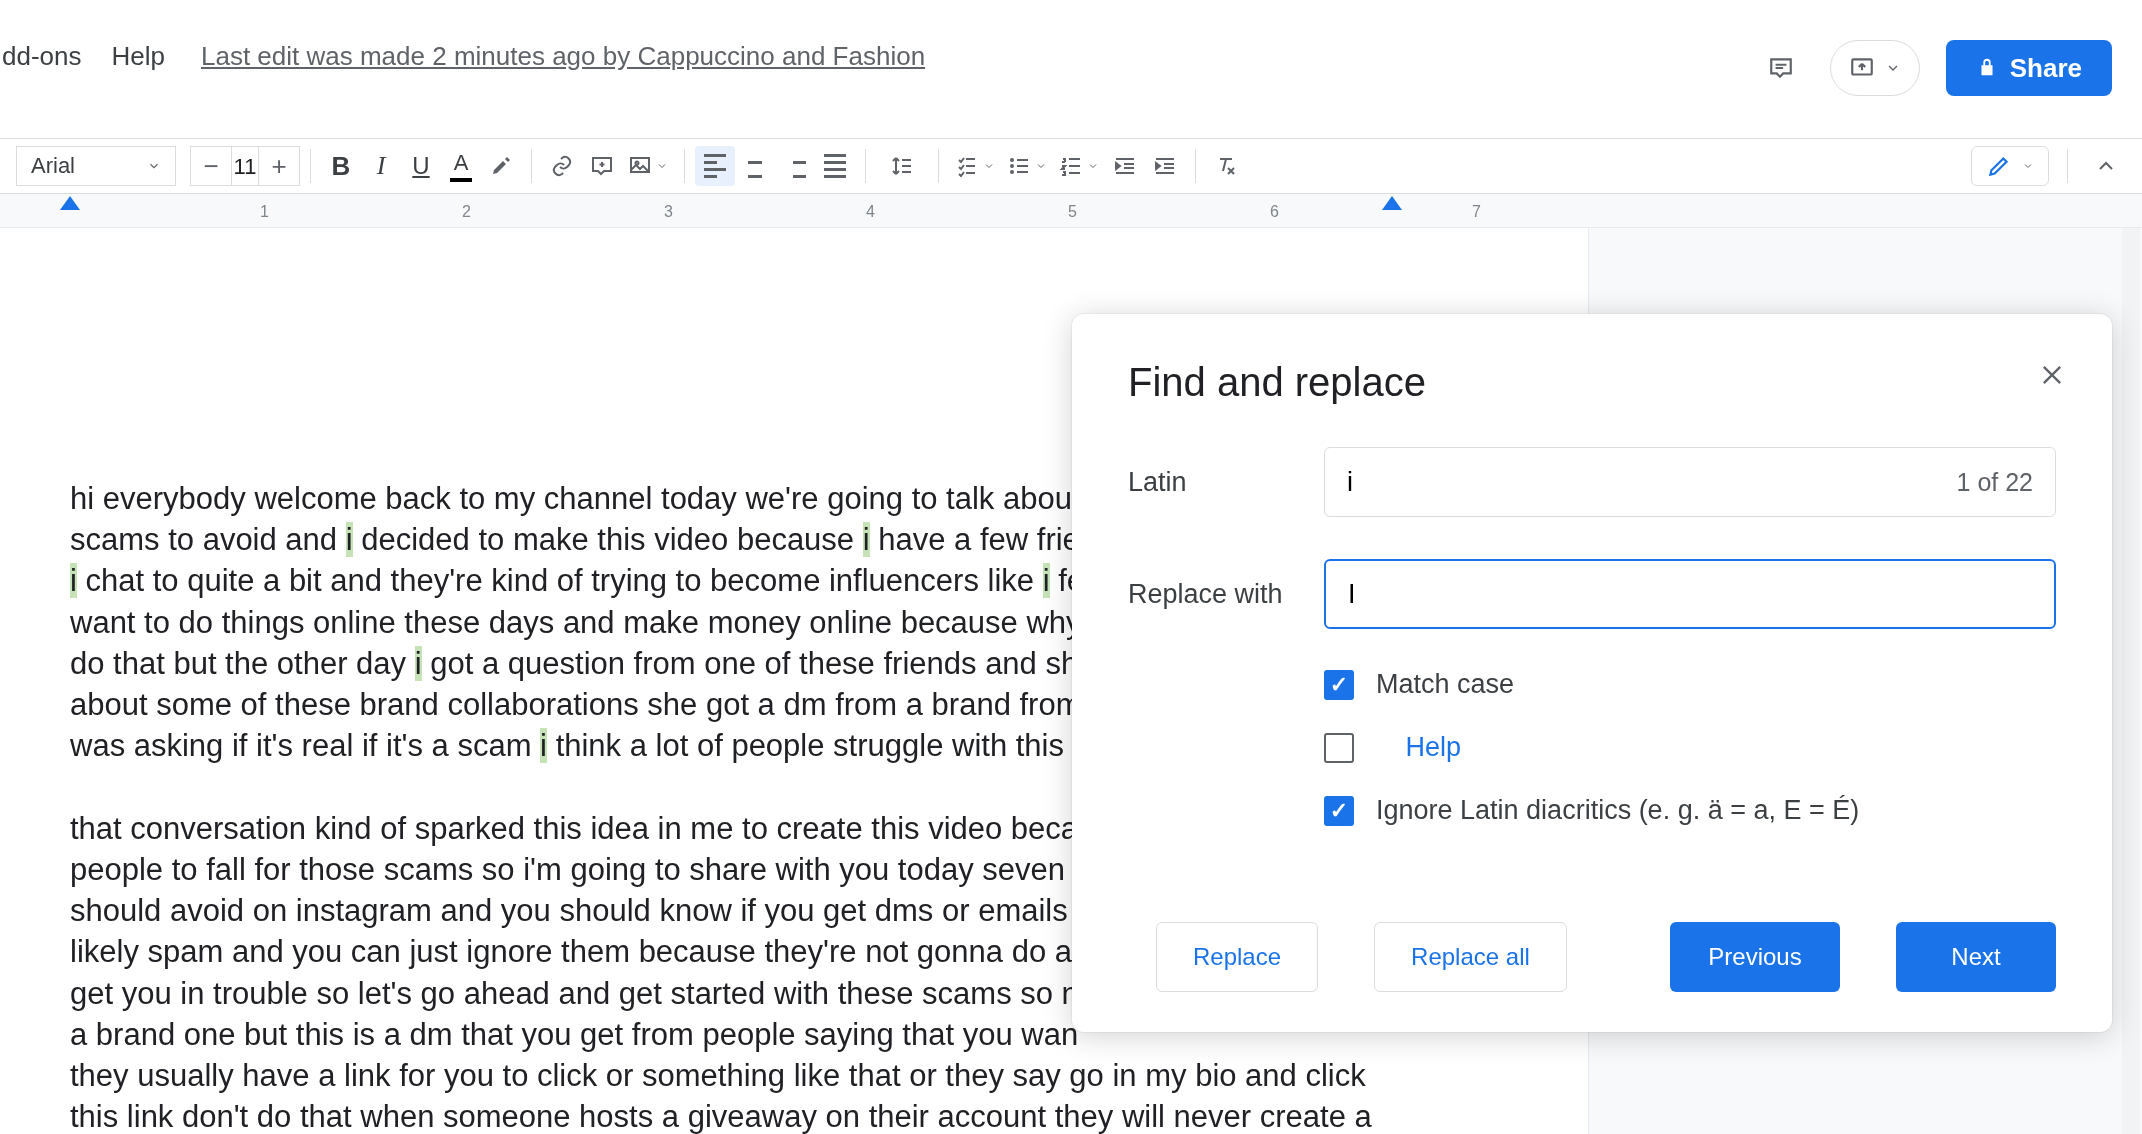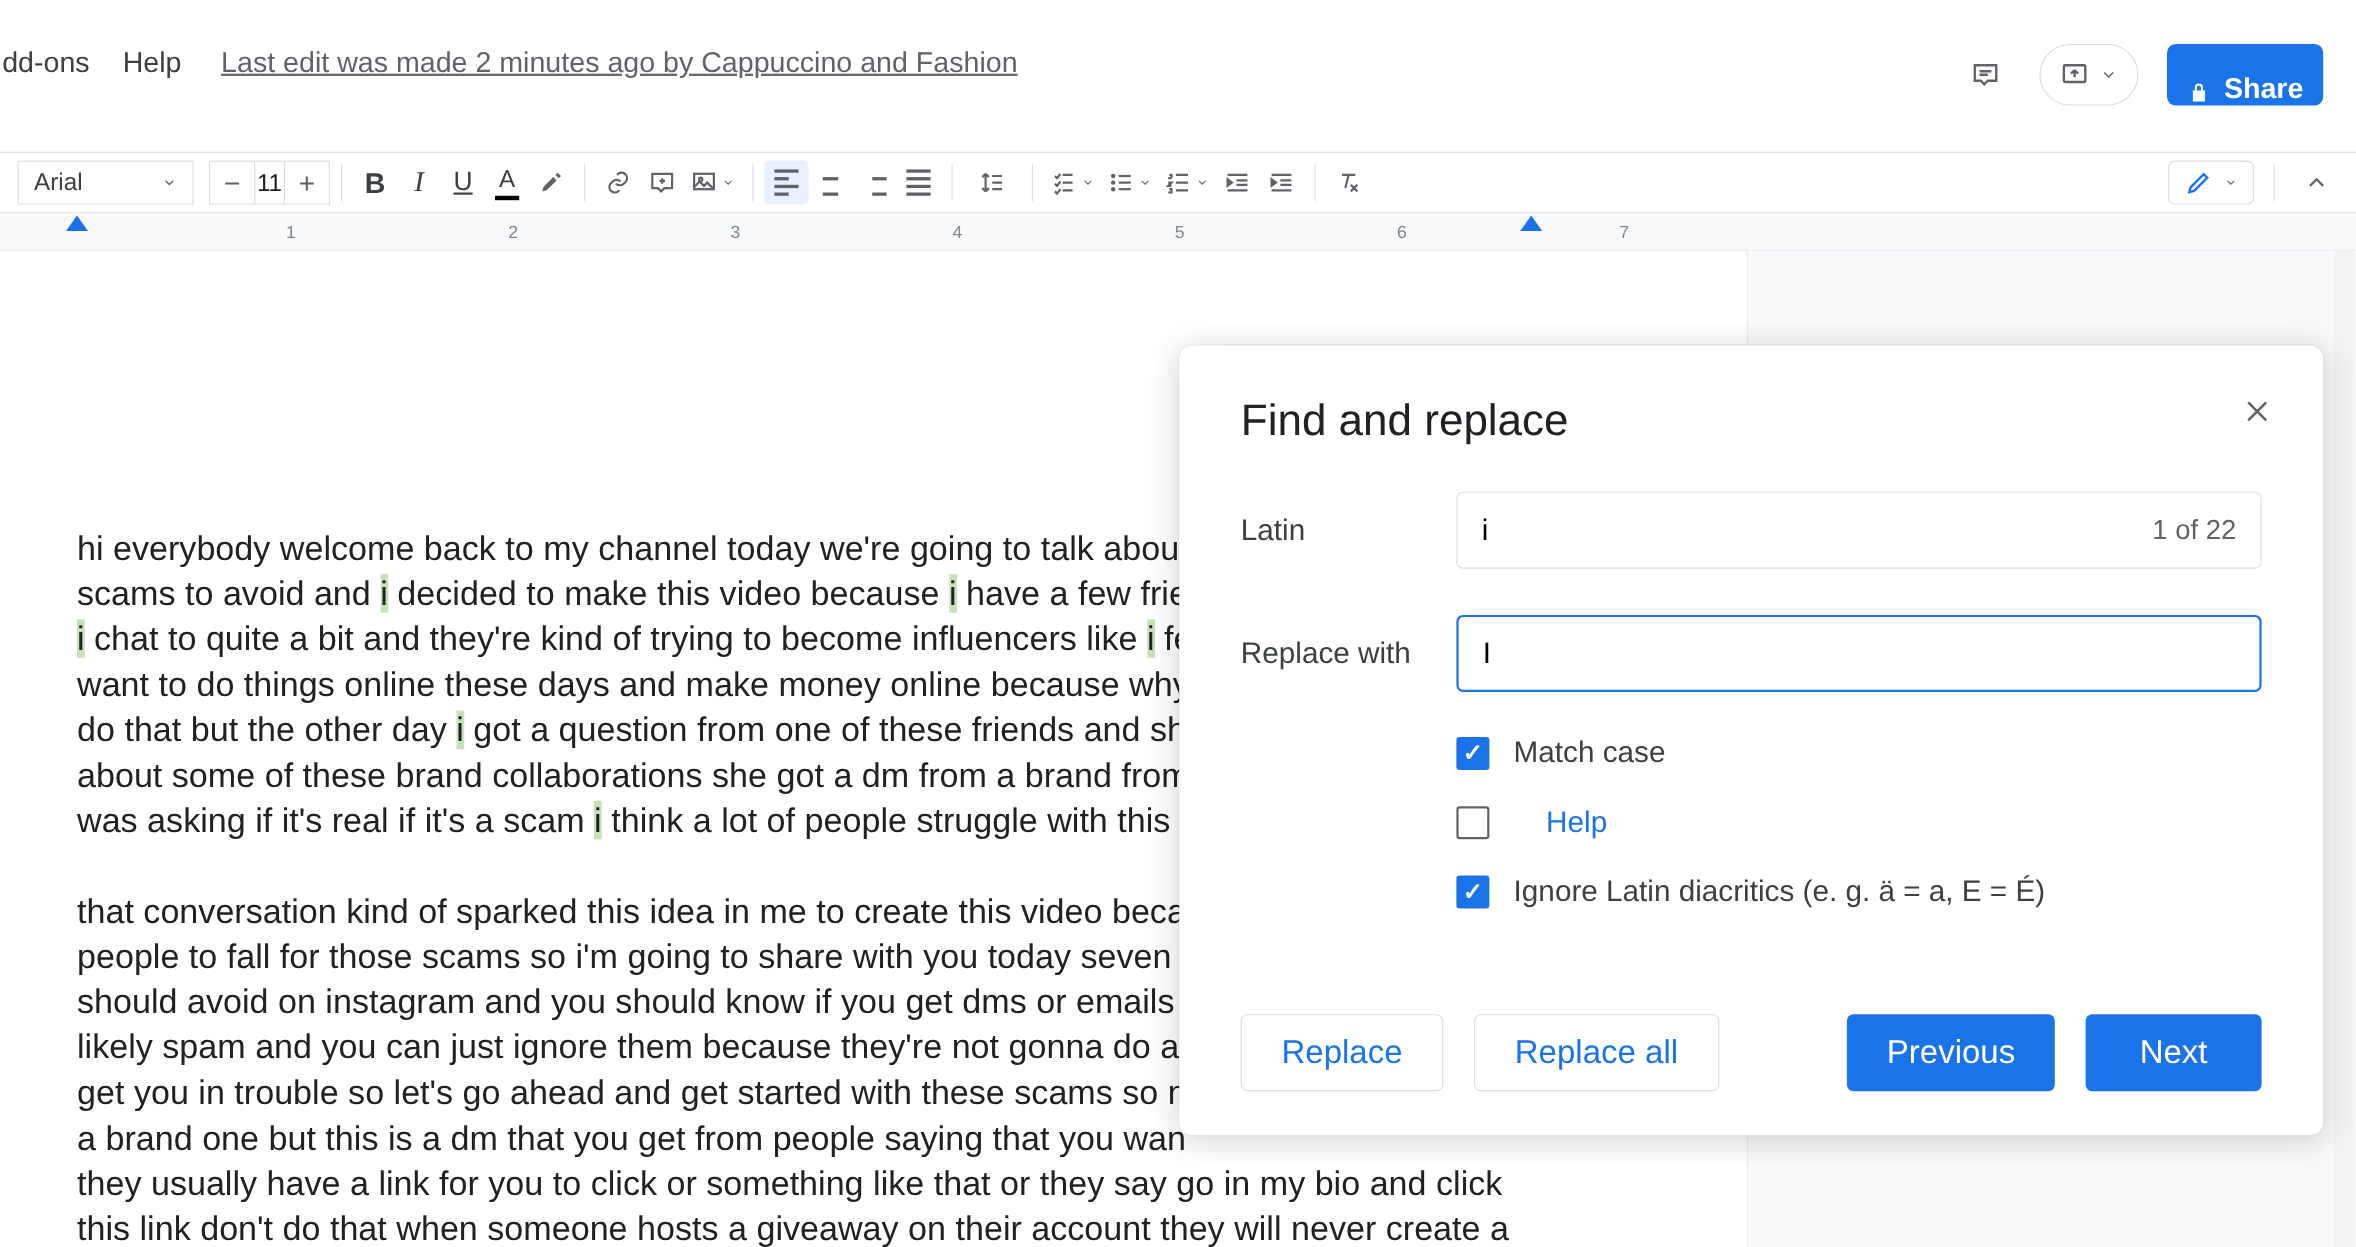--- a/index.html
+++ b/index.html
@@ -8,21 +8,21 @@
   .header-row {
     position: absolute; top: 16px; left: 0; right: 0; height: 80px;
     display: flex; align-items: center;
   }
   .menu-items { display: flex; align-items: center; gap: 30px; font-size: 26px; color: #3c4043; padding-left: 2px;}
   .menu-items span { cursor: pointer; }
   .last-edit { font-size: 26px; color: #5f6368; text-decoration: underline; margin-left: 36px; cursor: pointer;}
   .header-right { position: absolute; right: 30px; top: 24px; display: flex; align-items: center; gap: 26px;}
   .comment-icon-box { width: 46px; height: 46px; display:flex; align-items:center; justify-content:center; cursor:pointer;}
   .present-box { border:1px solid #dadce0; border-radius: 30px; height:56px; padding: 0 18px; display:flex; align-items:center; gap:10px; cursor:pointer;}
-  .share-btn { background:#1a73e8; color:#fff; border-radius:8px; height:56px; padding:0 18px; font-size:26px; font-weight:600; display:flex; align-items:flex-end; gap:12px; cursor:pointer;}
+  .share-btn { background:#1a73e8; color:#fff; border-radius:8px; height:56px; padding:0 30px; font-size:26px; font-weight:600; display:flex; align-items:center; gap:12px; cursor:pointer;}
   
   .toolbar {
     position:absolute; top:138px; left:0; right:0; height:56px;
     border-top:1px solid #dadce0; border-bottom:1px solid #dadce0;
     display:flex; align-items:center; padding:0 6px; gap:0;
     background:#fff;
   }
   .tb-sep { width:1px; height:34px; background:#dadce0; margin:0 10px; }
   .tb-btn { min-width:40px; height:40px; display:flex; align-items:center; justify-content:center; color:#5f6368; cursor:pointer; border-radius:4px; font-size:22px;}
   .tb-btn.active { background:#e8f0fe; color:#1a73e8; }
@@ -57,21 +57,21 @@
   .row-input { flex:1; height:70px; border:1px solid #dadce0; border-radius:6px; font-size:27px; padding:0 22px; display:flex; align-items:center; justify-content:space-between;}
   .row-input.focus { border:2px solid #1a73e8;}
   .row-input input { border:none; outline:none; font-size:27px; flex:1; font-family:Arial;}
   .count { color:#5f6368; font-size:25px; white-space:nowrap; margin-left:12px;}
   .opts { margin-left:196px; margin-top:40px; display:flex; flex-direction:column; gap:32px;}
   .opt { display:flex; align-items:center; gap:22px; font-size:27px; color:#3c4043;}
   .chk { width:30px; height:30px; border:2px solid #5f6368; border-radius:3px; display:flex; align-items:center; justify-content:center; cursor:pointer; flex-shrink:0;}
   .chk.checked { background:#1a73e8; border-color:#1a73e8; color:#fff; font-size:22px; font-weight:bold;}
   .help-link { color:#1a73e8; cursor:pointer;}
   .dlg-btns { position:absolute; bottom:40px; left:56px; right:56px; display:flex; gap:28px; justify-content:flex-start;}
-  .btn { height:70px; border-radius:6px; font-size:30px; font-weight:500; display:flex; align-items:center; justify-content:center; cursor:pointer; padding:0 36px; font-family:"Google Sans", Arial;}
+  .btn { height:70px; border-radius:6px; font-size:24px; font-weight:500; display:flex; align-items:center; justify-content:center; cursor:pointer; padding:0 36px; font-family:"Google Sans", Arial;margin-left:28px;}
   .btn.outline { border:1px solid #dadce0; color:#1a73e8; background:#fff;}
   .btn.solid { background:#1a73e8; color:#fff;}
   .dlg-btns .spacer { flex:1; }
   
   svg.i { width:26px; height:26px; stroke:#5f6368; fill:none; stroke-width:2;}
   svg.i.fill { fill:#5f6368; stroke:none;}
   .tb-btn svg.i { width:24px; height:24px;}
   .scrollbar { position:absolute; right:2px; top:228px; bottom:0; width:18px; background:#f1f3f4;}
   .align-icon { display:flex; flex-direction:column; gap:4px; width:22px;}
   .align-icon span { height:3px; background:#5f6368; display:block;}

